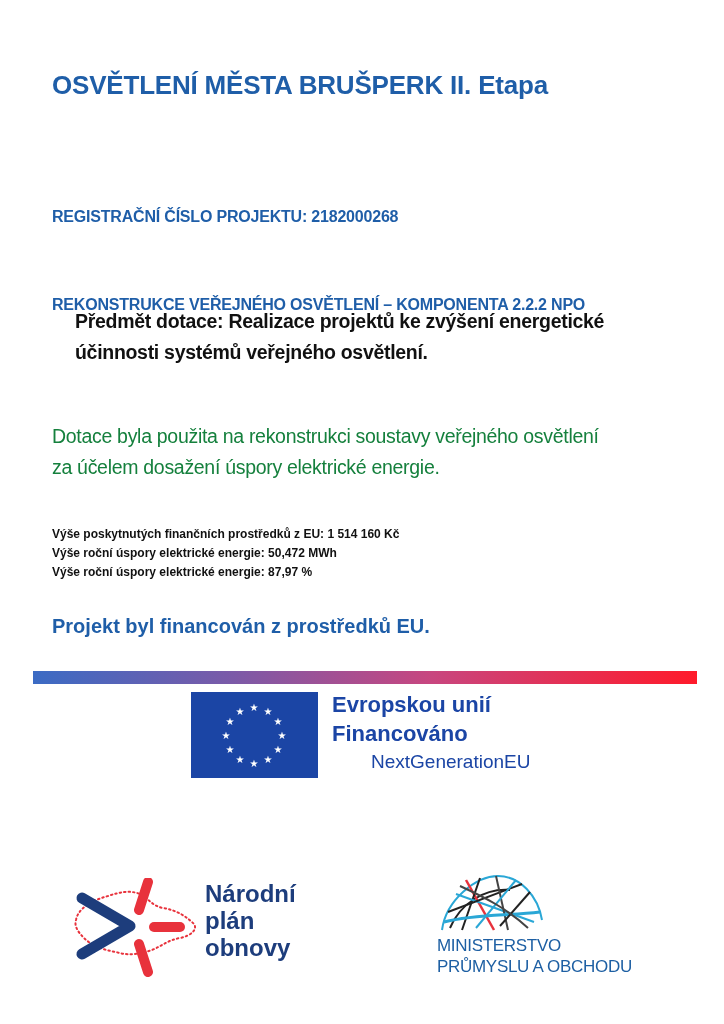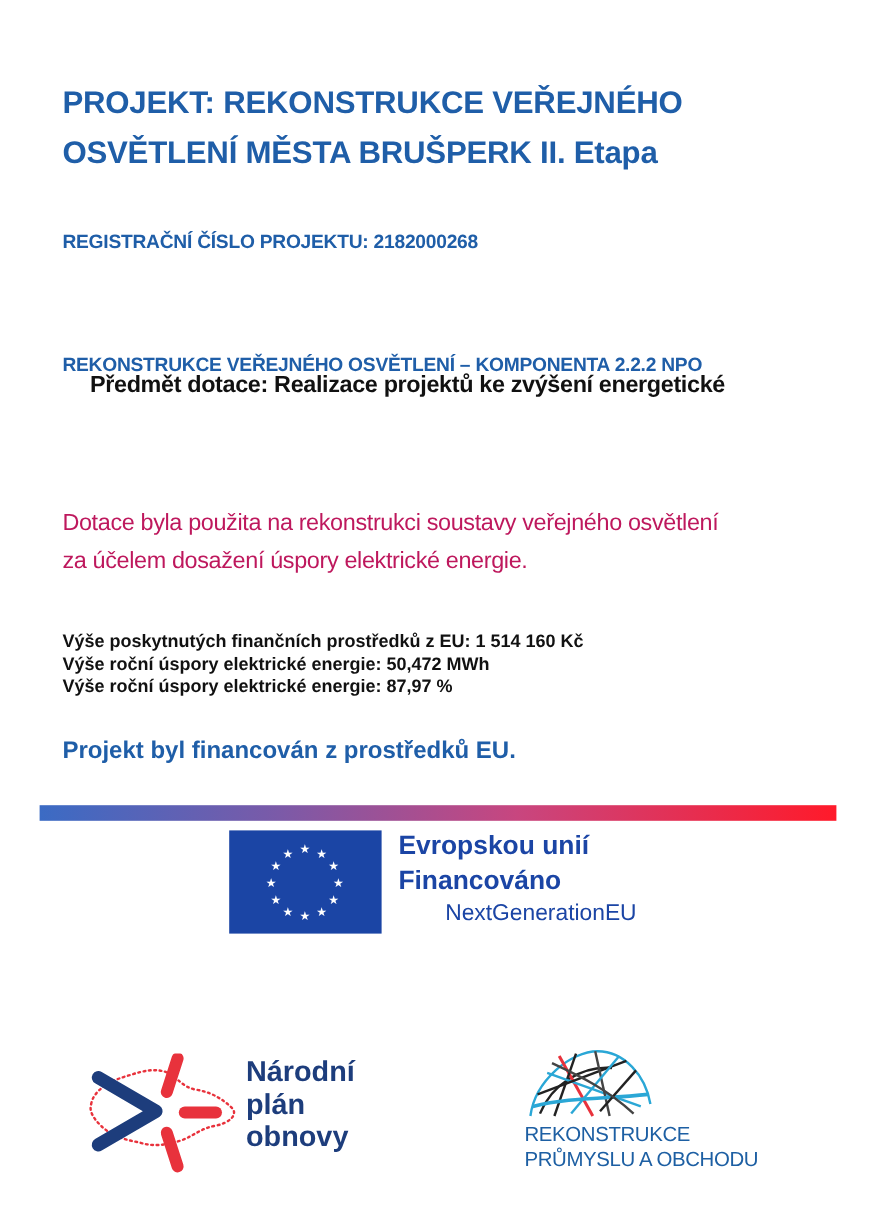--- a/index.html
+++ b/index.html
@@ -1,46 +1,46 @@
 <!DOCTYPE html>
 <html><head>
   <meta charset="utf-8">
   <style>
     html, body { margin: 0; padding: 0; background: #ffffff; }
     body { width: 724px; height: 1024px; position: relative; overflow: hidden; font-family: "Liberation Sans", "DejaVu Sans", sans-serif; }
     .abs { position: absolute; }
     .title { left: 52px; top: 64px; font-size: 26px; line-height: 42px; font-weight: bold; color: #1f5ea8; letter-spacing: -0.2px; white-space: nowrap; }
     .sub { left: 52px; font-size: 16px; font-weight: bold; color: #1f5ea8; white-space: nowrap; letter-spacing: -0.2px; }
     .subject { left: 52px; top: 306px; font-size: 19.5px; line-height: 31px; font-weight: bold; color: #111; white-space: nowrap; letter-spacing: -0.3px; margin-left: 23px; }
-    .desc { left: 52px; top: 421px; font-size: 19.5px; line-height: 31px; color: #be185d; white-space: nowrap; letter-spacing: -0.3px; }
-    .facts { left: 52px; top: 525px; font-size: 15px; line-height: 19px; font-weight: bold; color: #111; white-space: nowrap; }
+    .desc { left: 52px; top: 421px; font-size: 19.5px; line-height: 31px; color: #15803d; white-space: nowrap; letter-spacing: -0.3px; }
+    .facts { left: 52px; top: 525px; font-size: 12px; line-height: 19px; font-weight: bold; color: #111; white-space: nowrap; }
     .funded { left: 52px; top: 615px; font-size: 20px; font-weight: bold; color: #1f5ea8; white-space: nowrap; }
     .bar { left: 33px; top: 671px; width: 664px; height: 13px; background: linear-gradient(90deg, #3b6bc4 0%, #7b5aa8 30%, #c8467f 60%, #ff1a2a 100%); }
     .flag { left: 191px; top: 692px; width: 127px; height: 86px; background: #1b45a5; }
     .eu-text { left: 332px; top: 690px; color: #1b45a5; white-space: nowrap; }
     .eu-l1 { font-size: 22px; font-weight: bold; line-height: 29px; }
     .eu-l2 { font-size: 19px; line-height: 28px; margin-left: 39px; }
     .npo-logo { left: 68px; top: 878px; width: 135px; height: 100px; }
     .npo-text { left: 205px; top: 880px; font-size: 24px; line-height: 27px; font-weight: bold; color: #1d3d7c; white-space: nowrap; }
     .mpo-logo { left: 436px; top: 870px; width: 110px; height: 62px; }
     .mpo-text { left: 437px; top: 935px; font-size: 17px; line-height: 21px; color: #1d5fa3; white-space: nowrap; letter-spacing: -0.3px; }
   </style>
 </head>
 <body>
 
 <div class="abs title">
-  <div>PROJEKT: REKONSTRUKCE VEŘEJNÉHO</div>
   <div>OSVĚTLENÍ MĚSTA BRUŠPERK II. Etapa</div>
 </div>
 
-<div class="abs sub" style="top:194px;">REGISTRAČNÍ ČÍSLO PROJEKTU: 2182000268</div>
+<div class="abs sub" style="top:208px;">REGISTRAČNÍ ČÍSLO PROJEKTU: 2182000268</div>
 <div class="abs sub" style="top:252px;margin-top:44px;">REKONSTRUKCE VEŘEJNÉHO OSVĚTLENÍ – KOMPONENTA 2.2.2 NPO</div>
 
 <div class="abs subject">
   <div>Předmět dotace: Realizace projektů ke zvýšení energetické</div>
+  <div>účinnosti systémů veřejného osvětlení.</div>
 </div>
 
 <div class="abs desc">
   <div>Dotace byla použita na rekonstrukci soustavy veřejného osvětlení</div>
   <div>za účelem dosažení úspory elektrické energie.</div>
 </div>
 
 <div class="abs facts">
   <div>Výše poskytnutých finančních prostředků z EU: 1 514 160 Kč</div>
   <div>Výše roční úspory elektrické energie:  50,472 MWh</div>
@@ -110,15 +110,15 @@
       <path d="M60 6 L72 60" stroke="#444"></path>
       <path d="M80 10 L40 58" stroke="#2aa7d6"></path>
       <path d="M8 52 C40 44 70 46 104 42" stroke="#2aa7d6" stroke-width="3"></path>
       <path d="M94 22 L64 56" stroke="#222"></path>
       <path d="M24 16 C50 28 70 38 92 58" stroke="#444"></path>
     </g>
   </svg>
 </div>
 
 <div class="abs mpo-text">
-  <div>REKONSTRUKCE</div>
+  <div>MINISTERSTVO</div>
   <div>PRŮMYSLU A OBCHODU</div>
 </div>
 
 </body></html>

